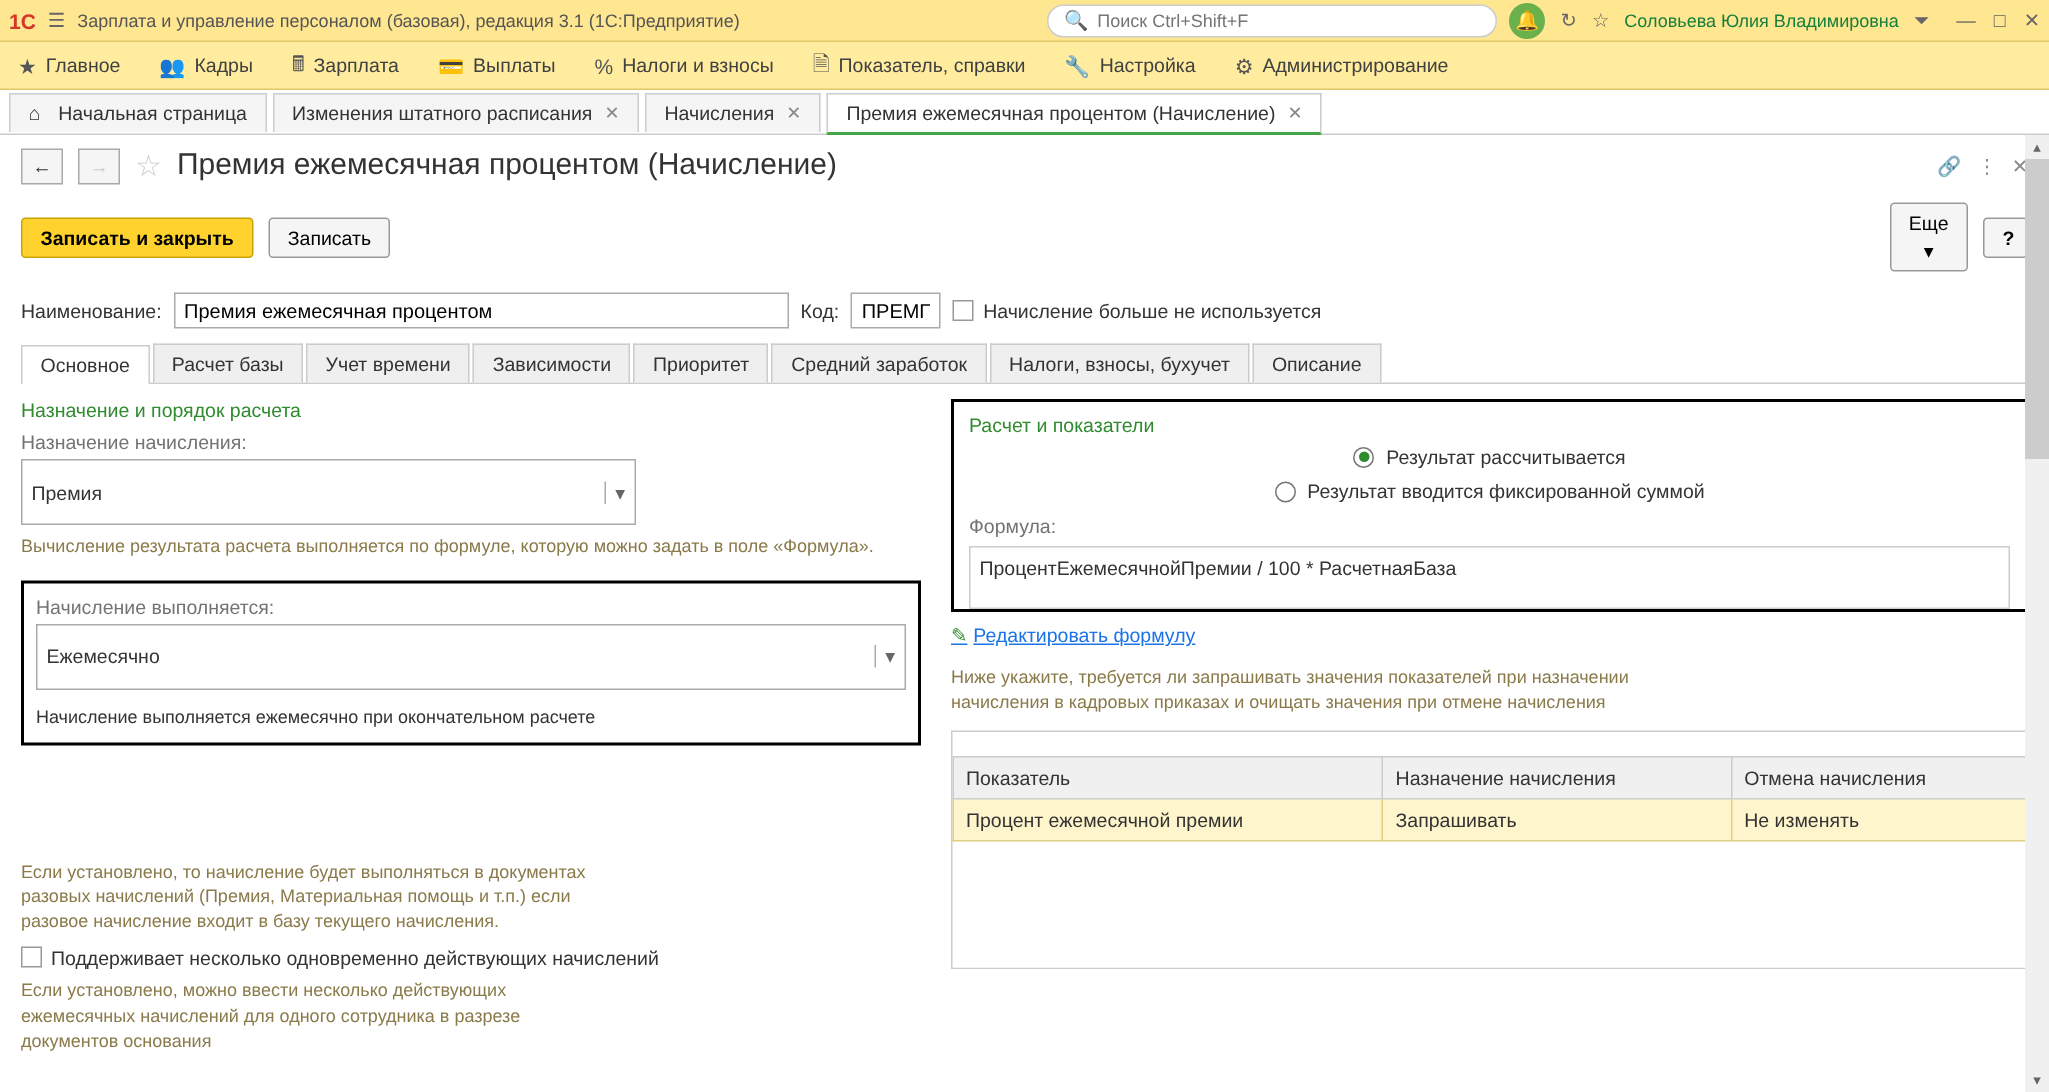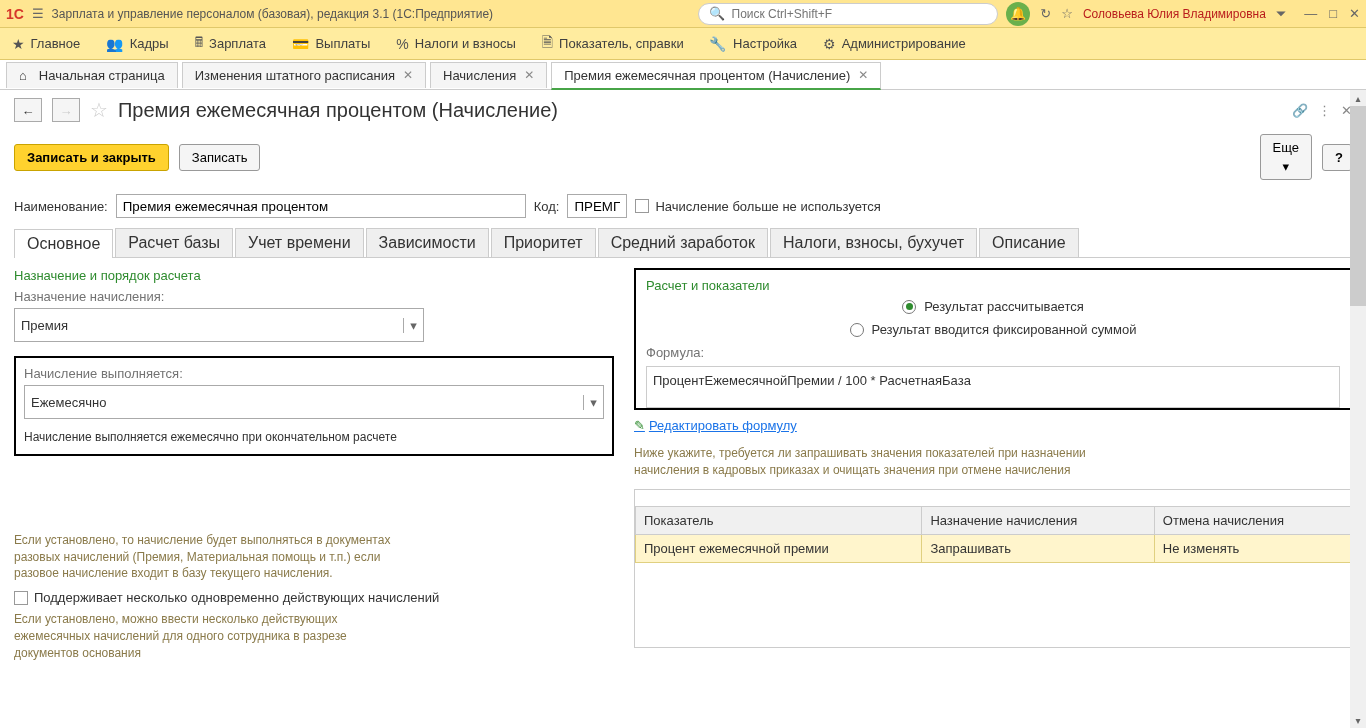--- a/index.html
+++ b/index.html
@@ -7,21 +7,21 @@
 
 
 .title-bar { background: #ffe691; height: 28px; display: flex; align-items: center; padding: 0 6px; gap: 8px; border-bottom: 1px solid #e0c86a; }
 .logo-1c { color: #d6362a; font-weight: bold; font-size: 14px; }
 .hamburger { cursor: pointer; color: #666; }
 .app-title { color: #555; font-size: 12px; }
 .search-box { margin-left: auto; background: #fff; border: 1px solid #ccc; border-radius: 12px; padding: 2px 10px; display: flex; align-items: center; gap: 6px; width: 300px; height: 22px; }
 .search-box input { border: none; outline: none; font-size: 12px; flex: 1; }
 .bell { background: #6ab04c; width: 24px; height: 24px; border-radius: 50%; display: flex; align-items: center; justify-content: center; color: #fff; }
 .top-icons { display: flex; align-items: center; gap: 10px; color: #666; }
-.user-name { color: #b91c1c; font-size: 12px; }
+.user-name { color: #15803d; font-size: 12px; }
 .win-btns { display: flex; gap: 12px; color: #666; margin-left: 10px; }
 
 
 .main-nav { background: #ffec9f; height: 32px; display: flex; align-items: center; padding: 0 12px; gap: 26px; border-bottom: 1px solid #e0c86a; }
 .nav-item { display: flex; align-items: center; gap: 6px; color: #404040; cursor: pointer; font-size: 13px; }
 .nav-icon { color: #555; font-size: 14px; }
 
 
 .tabs-bar { background: #fff; height: 30px; display: flex; align-items: center; border-bottom: 1px solid #ccc; padding-left: 6px; }
 .doc-tab { border: 1px solid #ccc; border-bottom: none; padding: 5px 12px; margin-right: 4px; display: flex; align-items: center; gap: 8px; background: #f5f5f5; cursor: pointer; font-size: 13px; }
@@ -47,30 +47,30 @@
 
 
 .form-row { padding: 4px 14px 10px; display: flex; align-items: center; gap: 8px; }
 .form-row label { color: #333; }
 .text-input { border: 1px solid #aaa; padding: 3px 6px; height: 24px; }
 .checkbox-wrap { display: flex; align-items: center; gap: 6px; }
 .checkbox { width: 14px; height: 14px; border: 1px solid #999; }
 
 
 .inner-tabs { display: flex; border-bottom: 1px solid #ccc; margin: 0 14px; }
-.inner-tab { border: 1px solid #ccc; border-bottom: none; padding: 5px 12px; background: #efefef; cursor: pointer; margin-right: 2px; font-size: 16px; }
+.inner-tab { border: 1px solid #ccc; border-bottom: none; padding: 5px 12px; background: #efefef; cursor: pointer; margin-right: 2px; font-size: 13px; }
 .inner-tab.active { background: #fff; position: relative; top: 1px; }
 
 
 .content { display: flex; padding: 10px 14px; gap: 20px; position: relative; }
 .col { flex: 1; }
 .col-left { max-width: 600px; }
 .section-header { color: #2e8b2e; font-size: 13px; margin-bottom: 6px; }
 .field-label { color: #737373; margin-bottom: 4px; }
-.select-box { border: 1px solid #aaa; display: flex; align-items: center; height: 34px; }
+.select-box { border: 1px solid #aaa; display: flex; align-items: center; height: 44px; }
 .select-box .sel-text { flex: 1; padding: 0 6px; }
 .select-box .sel-btn { border-left: 1px solid #aaa; width: 20px; text-align: center; color: #666; cursor: pointer; }
 .hint { color: #8a7a4a; font-size: 12px; margin-top: 6px; line-height: 1.4; }
 .highlight-box { border: 2px solid #000; padding: 8px; margin-top: 14px; }
 
 .radio-row { display: flex; align-items: center; gap: 8px; margin-bottom: 8px; justify-content: center; }
 .radio { width: 14px; height: 14px; border: 1px solid #777; border-radius: 50%; display: flex; align-items: center; justify-content: center; }
 .radio.checked::after { content: ''; width: 7px; height: 7px; background: #2e8b2e; border-radius: 50%; }
 .formula-box { border: 1px solid #ccc; padding: 6px; min-height: 42px; margin-top: 6px; font-size: 13px; }
 .edit-link { color: #1a73e8; text-decoration: underline; cursor: pointer; display: flex; gap: 4px; align-items: center; margin-top: 8px; }
@@ -217,20 +217,21 @@
 </div>
 
 <div class="content">
   <div class="col col-left">
     <div class="section-header">Назначение и порядок расчета</div>
     <div class="field-label">Назначение начисления:</div>
     <div class="select-box" style="width:410px">
       <span class="sel-text">Премия</span>
       <span class="sel-btn">▾</span>
     </div>
+    <div class="hint">Вычисление результата расчета выполняется по формуле, которую можно задать в поле «Формула».</div>
 
     <div class="highlight-box">
       <div class="field-label">Начисление выполняется:</div>
       <div class="select-box">
         <span class="sel-text">Ежемесячно</span>
         <span class="sel-btn">▾</span>
       </div>
       <div class="hint" style="color:#333;margin-top:10px">Начисление выполняется ежемесячно при окончательном расчете</div>
     </div>
 

